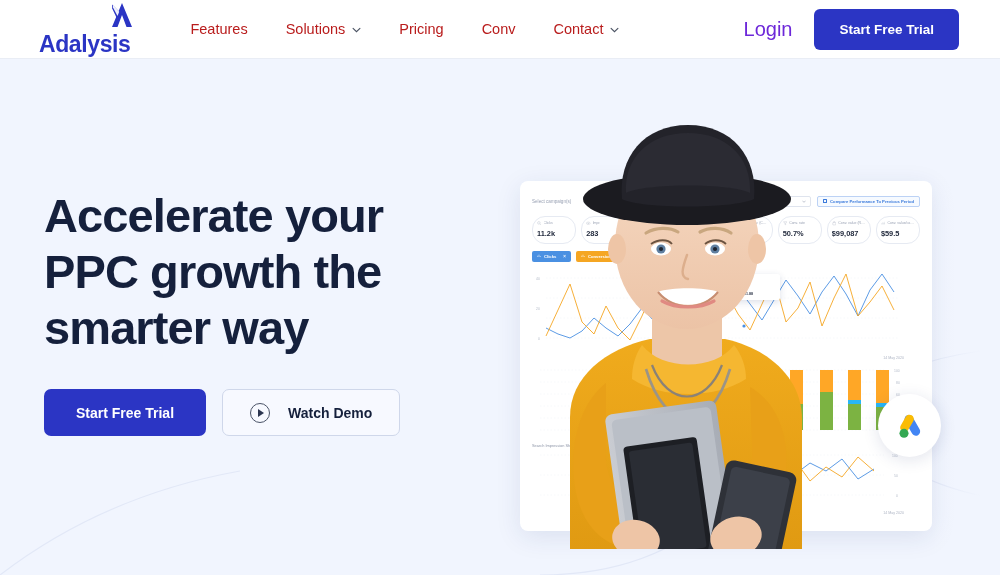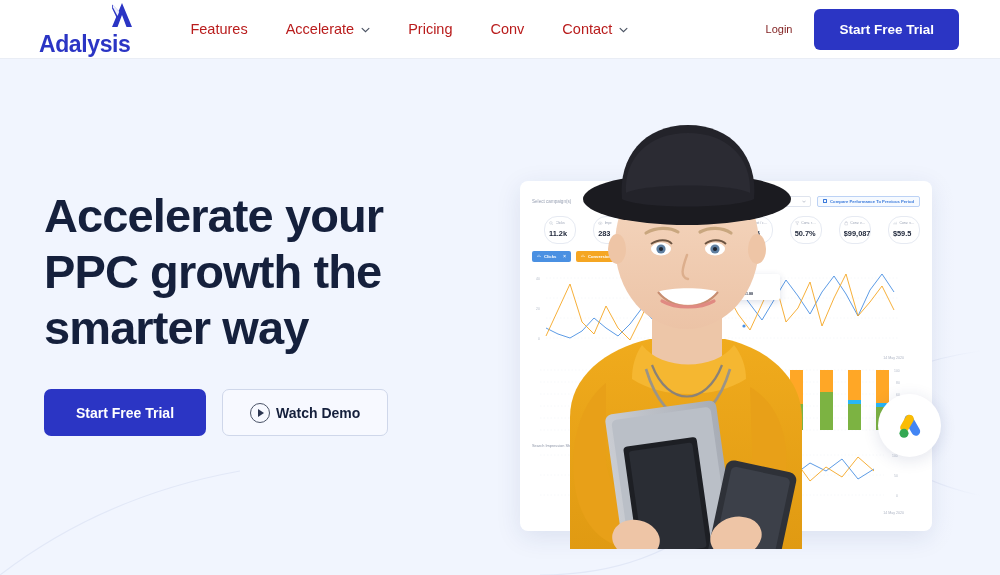--- a/index.html
+++ b/index.html
@@ -75,22 +75,22 @@
   }
 
   .nav-right {
     display: flex;
     align-items: center;
     margin-left: auto;
     margin-right: 41px;
     gap: 0;
   }
   .login-link {
-    font-size: 11px;
-    color: #7f1d1d;
+    font-size: 20px;
+    color: #6d28d9;
     padding: 0 22px;
     cursor: pointer;
     white-space: nowrap;
   }
   .btn-trial-nav {
     background: #2b35c4;
     color: #ffffff;
     font-size: 13.5px;
     font-weight: bold;
     border: none;
@@ -162,21 +162,21 @@
     color: #15203c;
     font-size: 14px;
     font-weight: bold;
     border: 1px solid #cfd7ea;
     border-radius: 7px;
     padding: 0 27px;
     height: 47px;
     cursor: pointer;
     display: flex;
     align-items: center;
-    gap: 6px;
+    gap: 18px;
     font-family: "Liberation Sans", sans-serif;
   }
   .play-circle {
     width: 20px; height: 20px;
     border: 1.4px solid #4a5367;
     border-radius: 50%;
     display: flex; align-items: center; justify-content: center;
     flex: none;
   }
   .play-tri {
@@ -234,21 +234,20 @@
   .mini-sq { width: 4px; height: 4px; border: 0.6px solid #3b7adb; border-radius: 0.6px; flex: none; }
 
   .kpi-row { display: flex; gap: 5px; margin-top: 6px; }
   .kpi {
     flex: 1;
     border: 0.6px solid #e6eaf2;
     border-radius: 13px;
     padding: 4px 4px 5px 4px;
     background: #fff;
     min-width: 0;
-    margin-left: 12px;
   }
   .kpi-head { display: flex; align-items: center; gap: 2px; }
   .kpi-ico { width: 4.5px; height: 4.5px; flex: none; }
   .kpi-name {
     font-size: 3.5px; color: #9ba3b5;
     white-space: nowrap; overflow: hidden; text-overflow: ellipsis;
   }
   .kpi-val { font-size: 7.4px; font-weight: bold; color: #222a3d; margin-top: 3px; }
 
   .chip-row { display: flex; gap: 5px; margin-top: 7px; align-items: center; }
@@ -337,21 +336,21 @@
         <path d="M2 3 L8.2 9.8 L6.5 14 L2 5.5 Z" fill="#ffffff" opacity="0.92"></path>
       </svg>
       <span class="brand-text">Adalysis</span>
     </div>
 
     <div class="nav">
       <div class="nav-item">
         <span>Features</span>
       </div>
       <div class="nav-item">
-        <span>Accelerate</span>
+        <span>Solutions</span>
         <svg class="chev" viewBox="0 0 10 7">
           <path d="M1 1.5 L5 5.5 L9 1.5" stroke="#4a5262" stroke-width="1.3" fill="none" stroke-linecap="round"></path>
         </svg>
       </div>
       <div class="nav-item">
         <span>Pricing</span>
       </div>
       <div class="nav-item">
         <span>Conv</span>
       </div>

